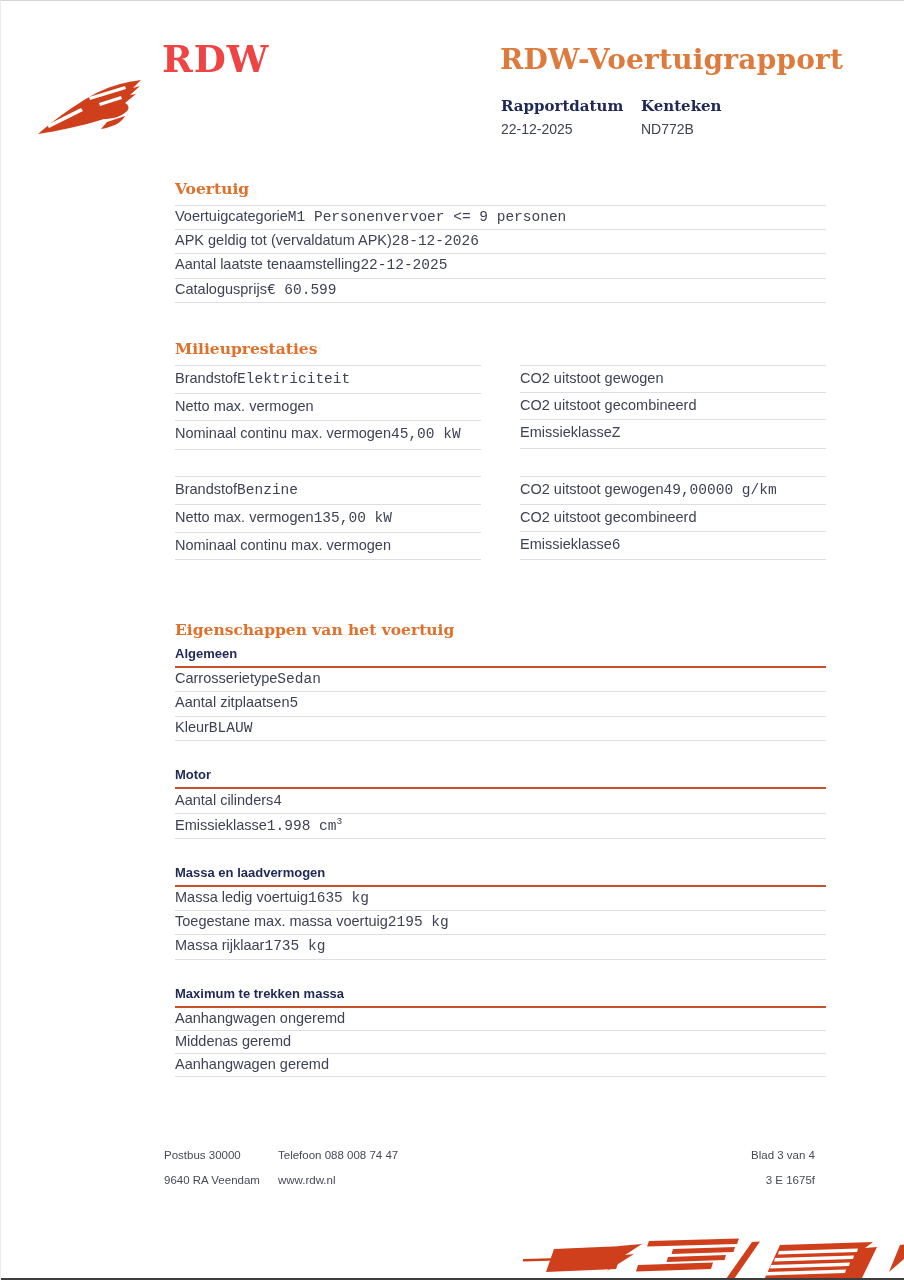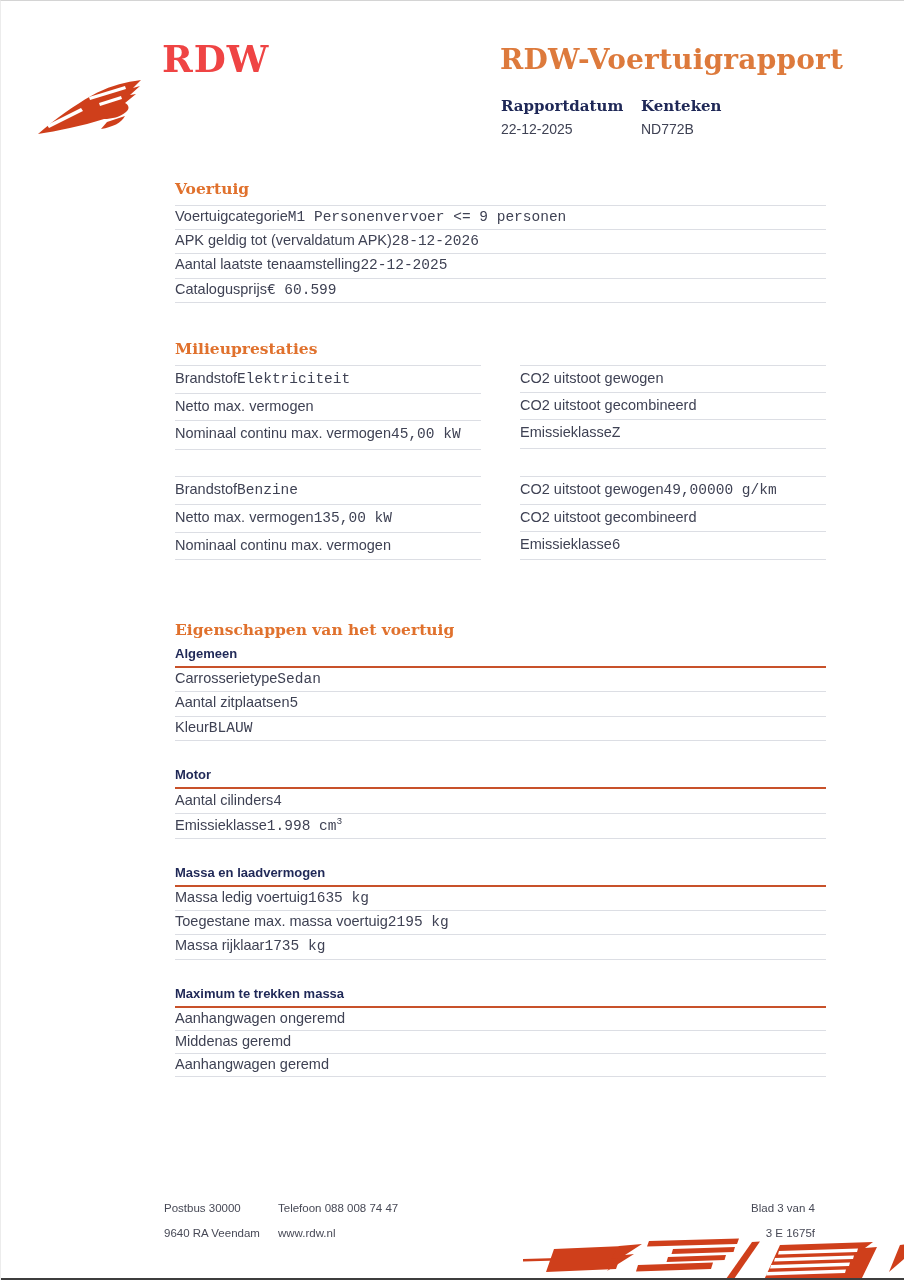--- a/index.html
+++ b/index.html
@@ -58,21 +58,21 @@
   .duo { display:flex; }
   .duo .tbl { flex:0 0 306px; }
   .duo .gap { flex:0 0 39px; }
   .duo .tbl.rt { flex:1 1 auto; }
   .duo .row { padding:5px 0 6px 0; }
   .duo2 { margin-top:26px; }
 
   .eigens-wrap { margin-top:60px; }
 
   
-  .footer { position:absolute; left:163px; top:1201px; width:651px; font-size:11.5px; color:#474956; }
+  .footer { position:absolute; left:163px; top:1148px; width:651px; font-size:11.5px; color:#474956; }
   .footer .f-row { display:flex; margin-bottom:13px; }
   .footer .c1 { width:114px; }
   .footer .c2 { flex:1 1 auto; }
   .footer .c3 { text-align:right; white-space:nowrap; }
 
   .footer-stripes { position:absolute; right:0; bottom:1px; width:384px; height:42px; }
 </style>
 </head>
 <body>
 

